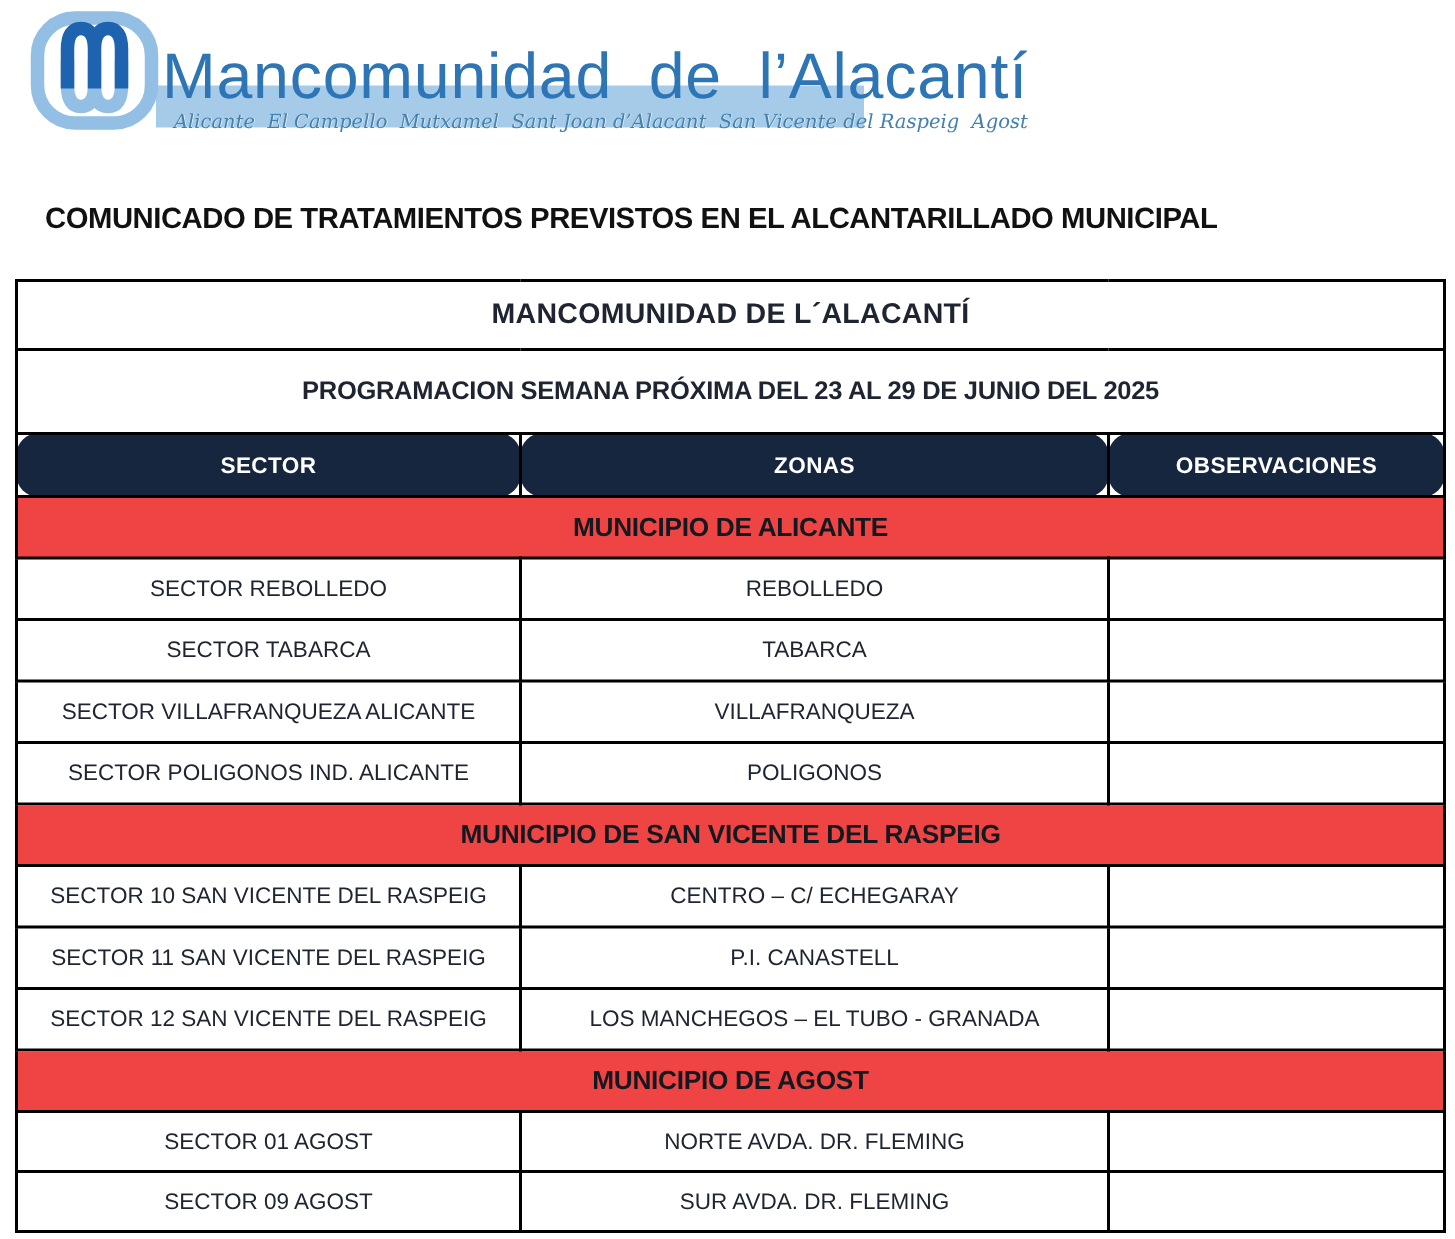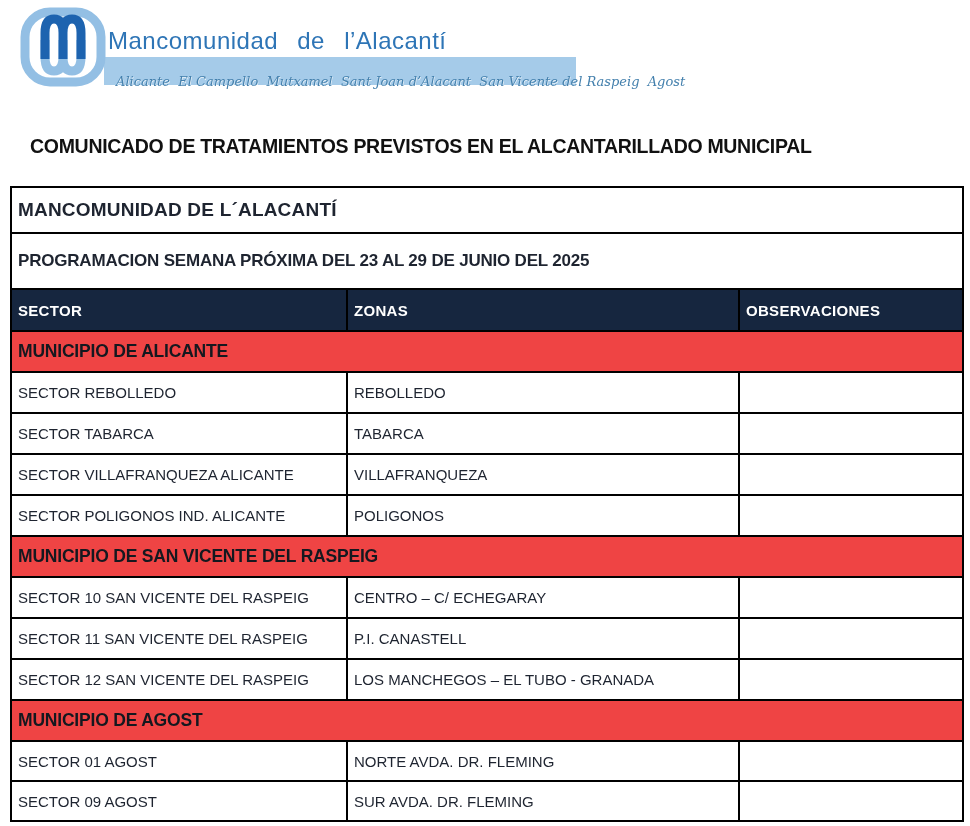--- a/index.html
+++ b/index.html
@@ -14,45 +14,45 @@
     background: #a5cbe9; display: flex; align-items: center; padding-left: 12px;
   }
   .brand-band-text {
     font-family: "DejaVu Serif", serif; font-style: italic;
     font-size: 13px; color: #4480ad; white-space: pre;
     text-shadow: 0.5px 0.5px 0 rgba(255,255,255,0.8);
     margin-top: 20px;
   }
   .brand-title {
     position: absolute; left: 90px; top: 22px;
-    font-size: 24px; color: #2e75b6; letter-spacing: 0.5px; word-spacing: 12px;
+    font-size: 43px; color: #2e75b6; letter-spacing: 0.5px; word-spacing: 12px;
     white-space: nowrap;
   }
 
   
   .doc-heading {
     position: absolute; top: 135px; left: 30px;
     font-size: 19.5px; font-weight: 700; color: #111111;
     letter-spacing: -0.3px; white-space: nowrap;
   }
 
   
   .main-table {
     position: absolute; top: 186px; left: 10px;
     border-collapse: collapse; table-layout: fixed; width: 952px;
   }
   .main-table td {
-    border: 2px solid #000000; text-align: left; vertical-align: middle;
+    border: 2px solid #000000; text-align: center; vertical-align: middle;
     color: #1e2430; font-size: 15px; padding: 9px 6px; overflow: hidden;
   }
   tr.r-title td   { height: 46px; font-size: 19px; font-weight: 700; letter-spacing: 0.2px; }
   tr.r-subtitle td{ height: 56px; font-size: 17px; font-weight: 700; letter-spacing: -0.2px; }
   tr.r-cols td {
     height: 42px; background: #16263f; color: #ffffff;
-    font-weight: 700; font-size: 15px; letter-spacing: 0.3px;
+    font-weight: 700; font-size: 15px; letter-spacing: 0.3px; border-radius: 14px;
   }
   tr.r-section td {
     height: 41px; background: #ef4444; font-weight: 700; font-size: 17.5px;
     color: #14181f; letter-spacing: -0.2px;
   }
   tr.r-data td    { height: 41px; }
   tr.r-data-sm td { height: 40px; }
 </style>
 </head>
 <body>

